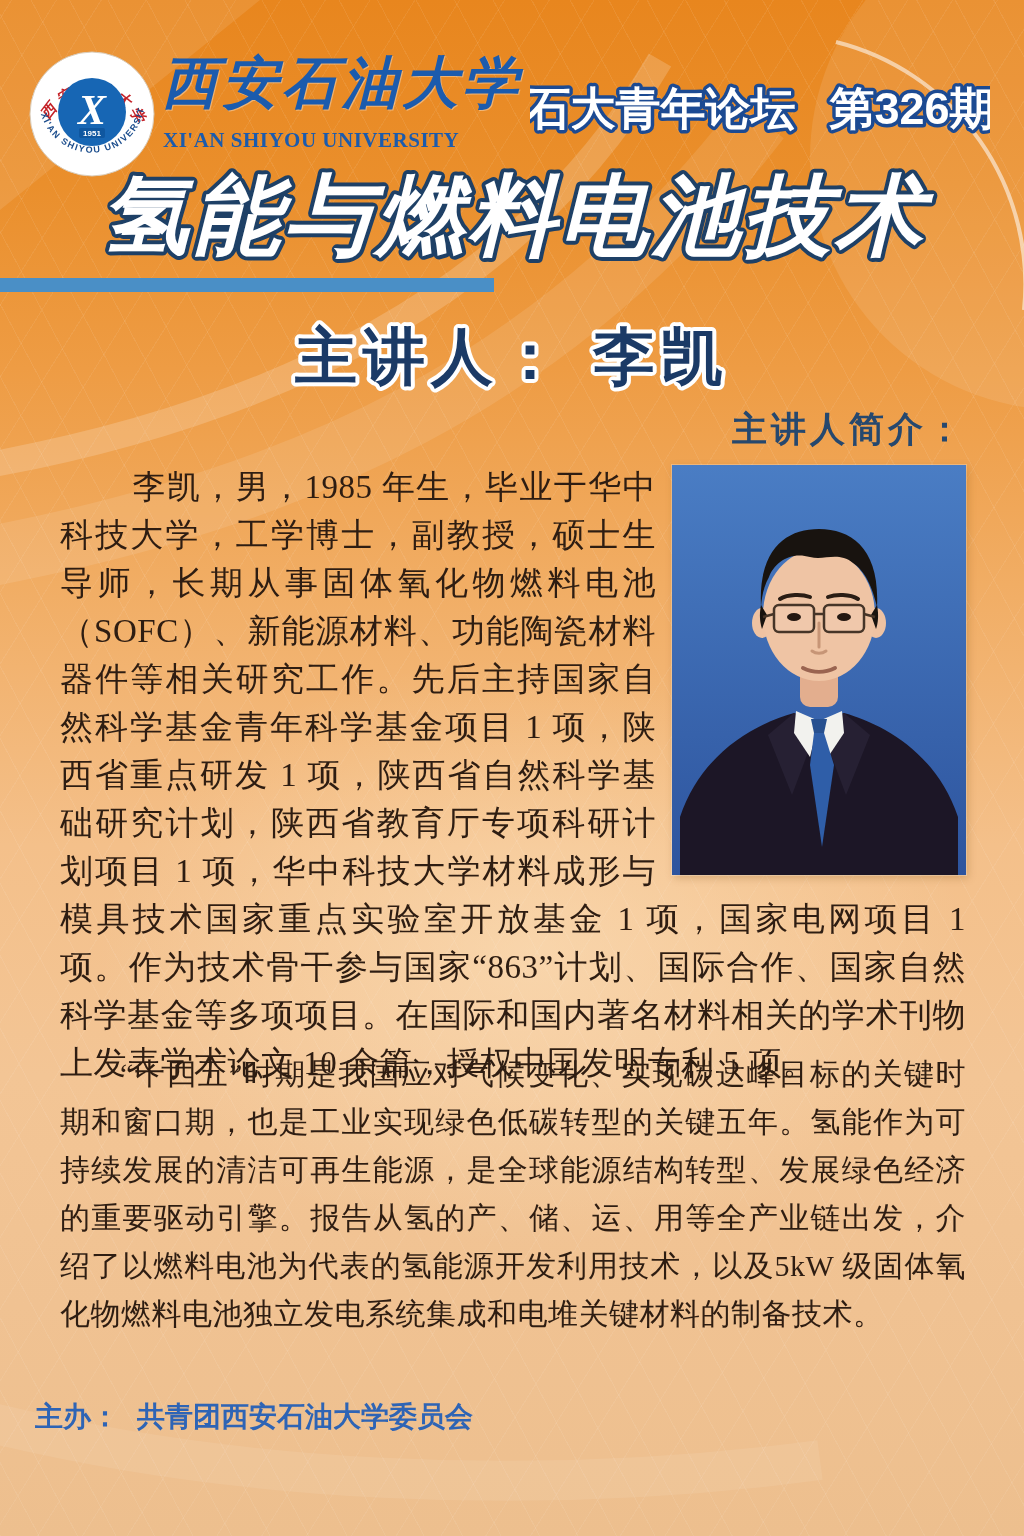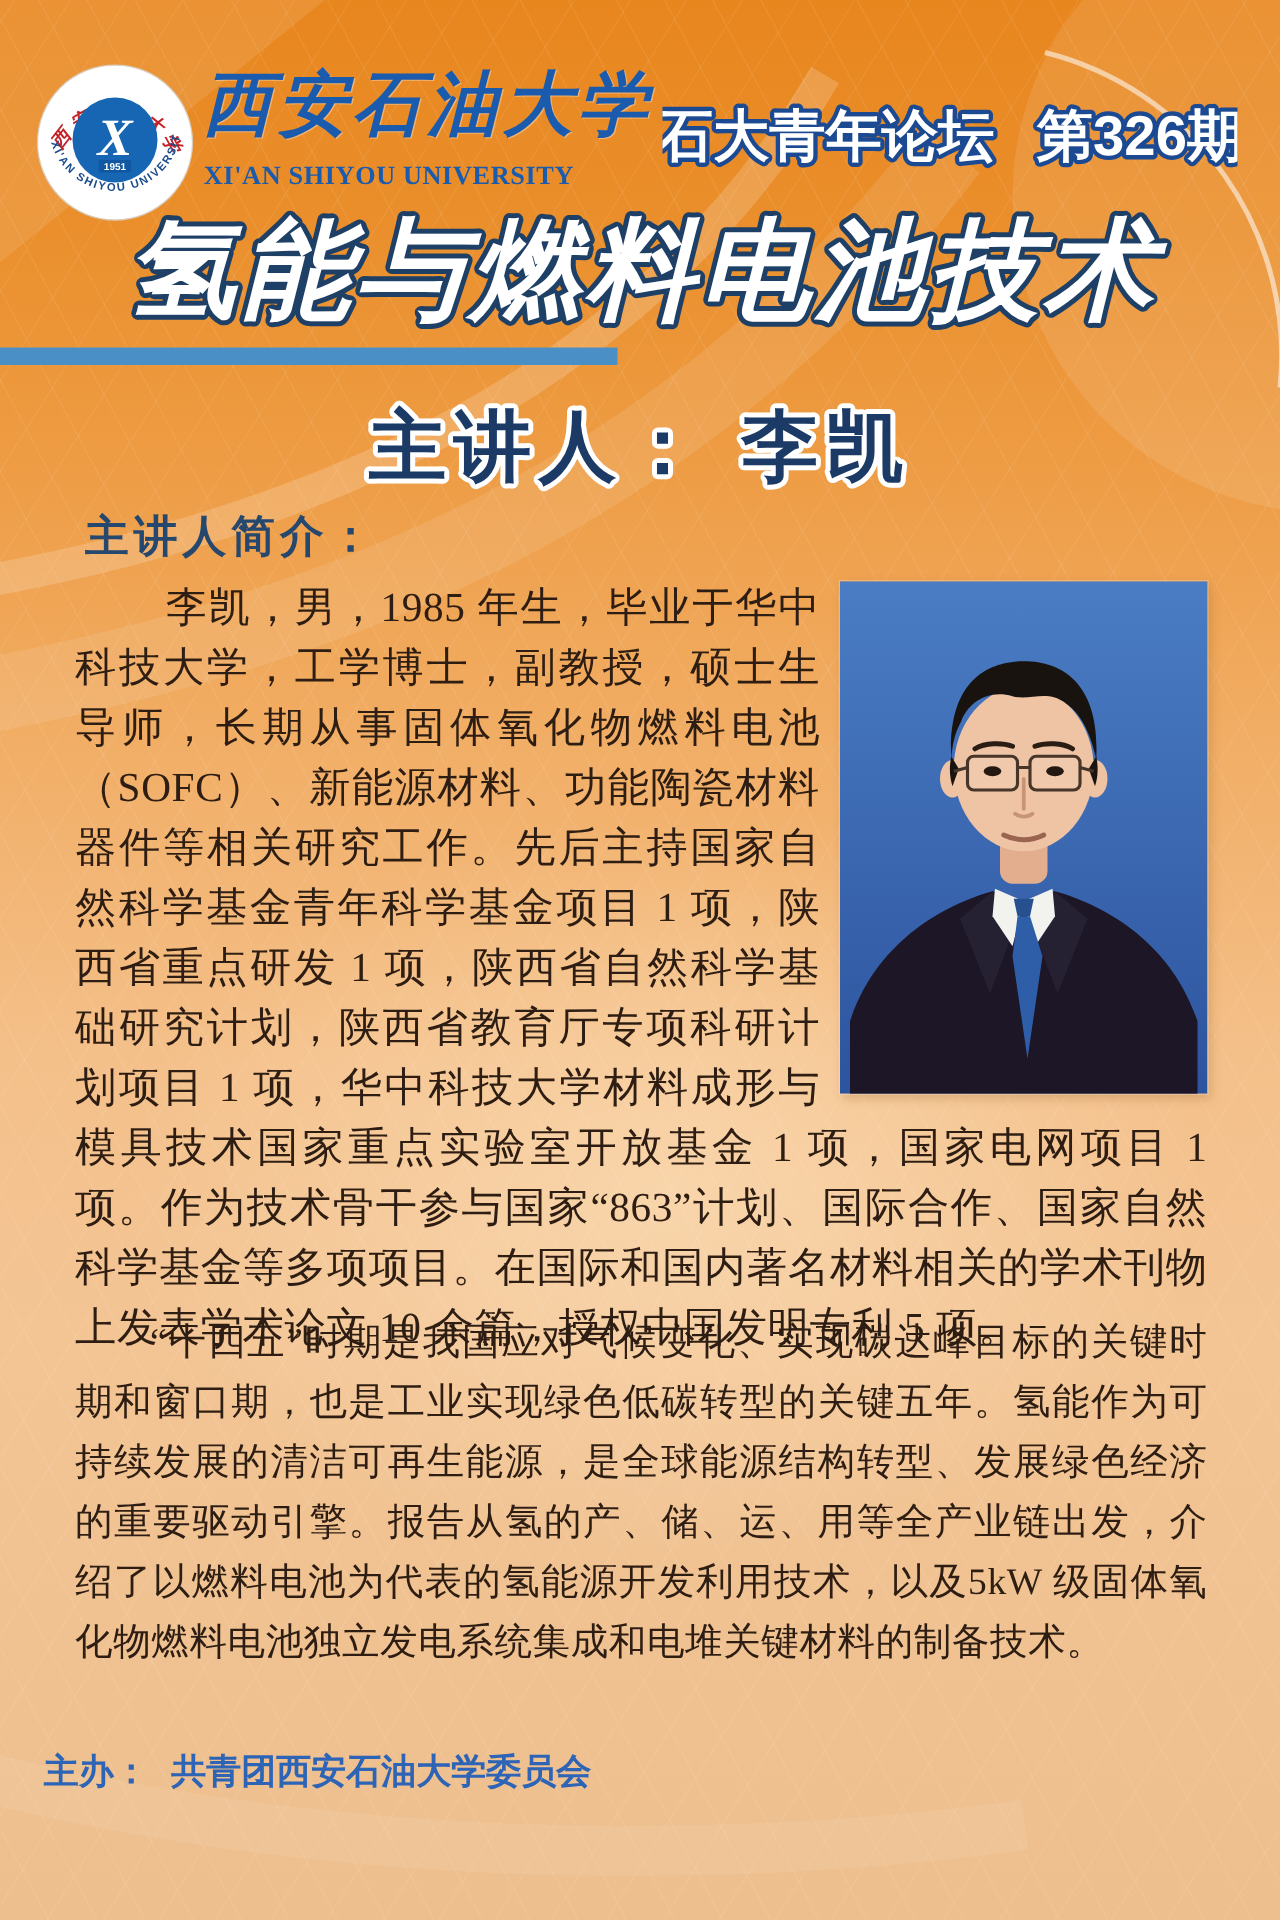--- a/index.html
+++ b/index.html
@@ -63,20 +63,21 @@
   }
 
   .speaker-line { position: absolute; left: 0; top: 308px; width: 1024px; height: 100px; }
 
   
   .section-heading {
     font-family: Liberation Serif, serif;
     font-weight: bold;
     color: #26486e;
     letter-spacing: 4px;
+    text-align: right;
   }
 
   .bio-section { position: absolute; left: 60px; top: 406px; width: 906px; }
   .bio-section .section-heading { font-size: 35px; margin-left: 8px; }
 
   .bio-body {
     margin-top: 10px;
     font-size: 33px; line-height: 48px;
     color: #2e1d12; text-align: justify;
     letter-spacing: 0.5px;

